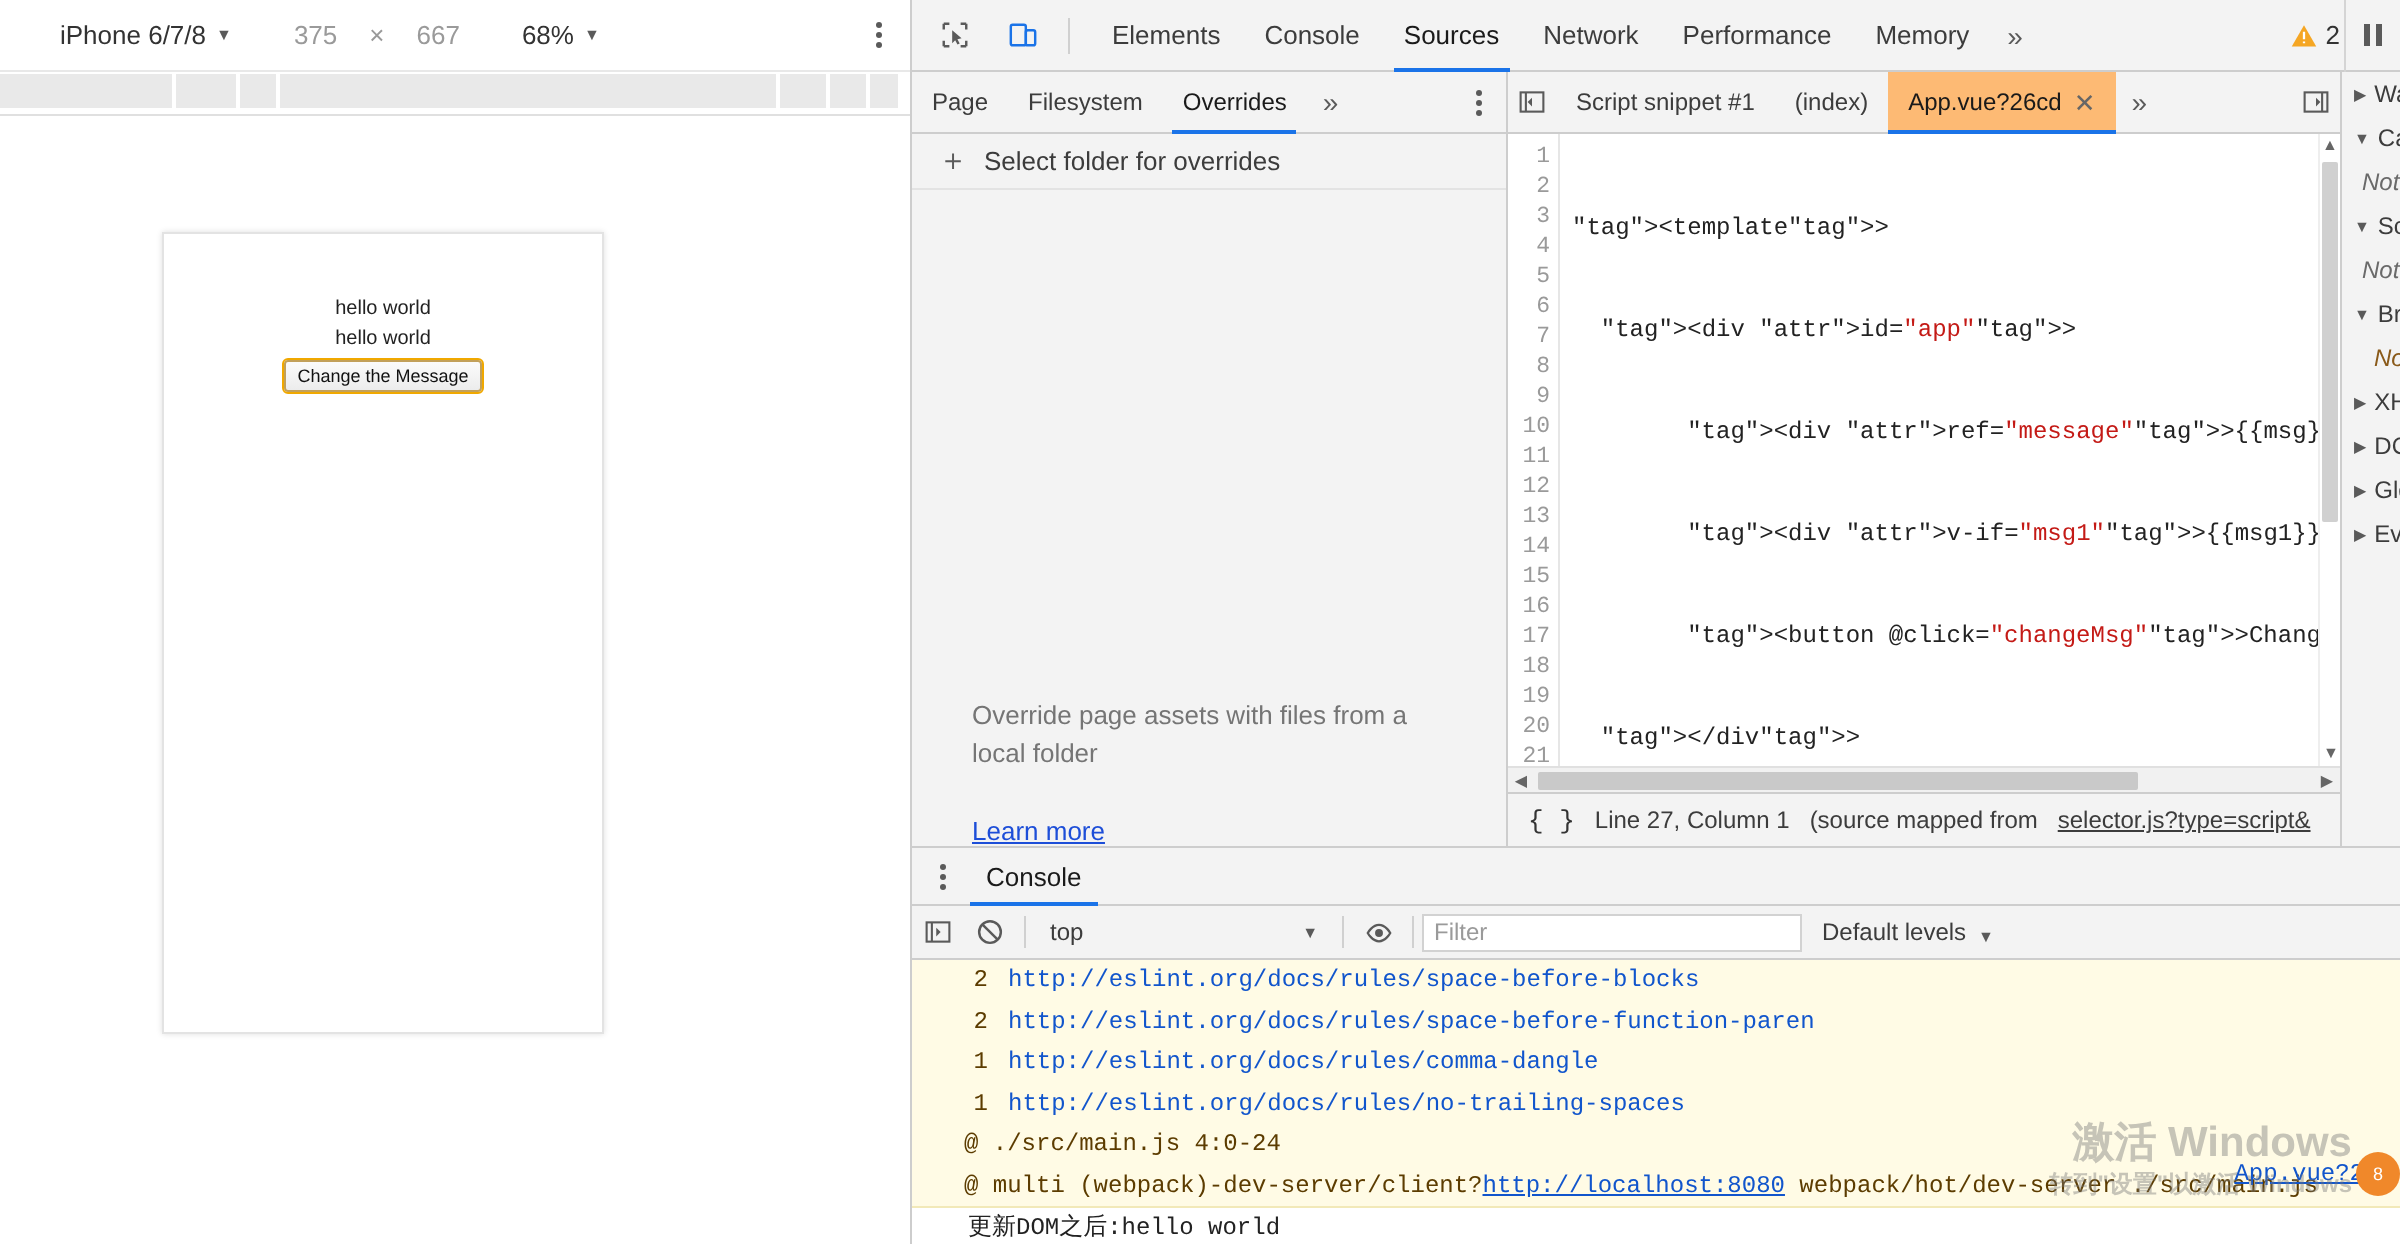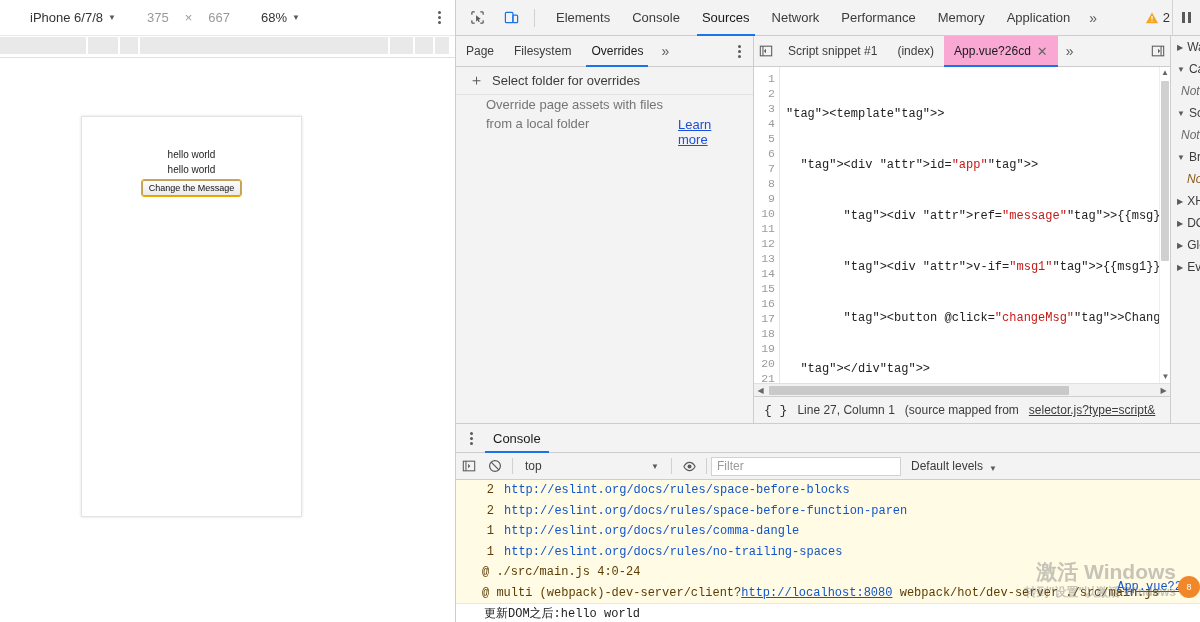--- a/index.html
+++ b/index.html
@@ -82,35 +82,35 @@
   .ntab { padding: 0 10px; height: 31px; line-height: 31px; color: #3c3c3c;
           cursor: pointer; position: relative; }
   .ntab.active { color: #1a1a1a; }
   .ntab.active::after { content:""; position:absolute; left:5px; right:5px; bottom:0;
                         height:2px; background:#1a73e8; }
   #nav-more { margin-left: auto; margin-right: 12px; cursor: pointer; }
   #override-row { height: 28px; display: flex; align-items: center; gap: 8px;
                   padding-left: 13px; font-size: 13px; color: #3c3c3c;
                   border-bottom: 1px solid #e3e3e3; background:#f3f3f3; cursor: pointer; }
   .plus { font-size: 15px; color: #5a5a5a; }
-  #override-empty { flex: 1; display: flex; flex-direction: row;
-                    justify-content: space-between; padding: 0 30px; background: #f3f3f3; }
+  #override-empty { flex: 1; display: flex; flex-direction: column;
+                    justify-content: flex-end; padding: 0 30px; background: #f3f3f3; }
   #override-empty p { font-size: 13px; color: #757575; line-height: 19px; }
   #learn-more { margin-top: 22px; font-size: 13px; color: #1d4ed8;
                 text-decoration: underline; cursor: pointer; width: fit-content; }
 
   
   #editor-col { flex: 1; display: flex; flex-direction: column; min-width: 0; background: #fff; }
   #editor-tabs { height: 31px; display: flex; align-items: center;
                  border-bottom: 1px solid #cdcdcd; background: #f3f3f3; font-size: 12px; }
   .sq-btn { width: 24px; height: 31px; display:flex; align-items:center;
             justify-content:center; cursor:pointer; }
   .etab { padding: 0 10px; height: 31px; line-height: 31px; color: #3c3c3c;
           cursor: pointer; position: relative; display:flex; align-items:center; gap:6px; }
-  .etab.active { background:#f9a8d4; color:#1a1a1a;align-items:flex-end; }
+  .etab.active { background:#fdba74; color:#1a1a1a;align-items:flex-end; }
   .etab.active::after { content:""; position:absolute; left:0; right:0; bottom:0;
                         height:2px; background:#1a73e8; }
   .xclose { font-size: 13px; color: #666; cursor: pointer; }
   #etab-right { margin-left: auto; display:flex; align-items:center; }
 
   #code-area { flex: 1; position: relative; display:flex; overflow:hidden; background:#fff; }
   #gutter { width: 26px; background: #fff; border-right: 1px solid #e6e6e6;
             padding-top: 4px; text-align: right; }
   #gutter div { font: 11.5px/15px "Liberation Mono", monospace; color: #9a9a9a; padding-right: 4px; }
   #code { flex:1; padding: 4px 0 0 6px; overflow: hidden; white-space: pre; }
@@ -252,21 +252,20 @@
           <rect x="9.5" y="5.5" width="5" height="8" rx="1" stroke="#1a73e8" stroke-width="1.3" fill="none"></rect>
         </svg>
       </div>
       <span class="vsep"></span>
       <div class="mtab">Elements</div>
       <div class="mtab">Console</div>
       <div class="mtab active">Sources</div>
       <div class="mtab">Network</div>
       <div class="mtab">Performance</div>
       <div class="mtab">Memory</div>
-      <div class="mtab">Application</div>
       <div class="chev">»</div>
       <div id="warn-box">
         <svg width="14" height="14" viewBox="0 0 16 16">
           <path d="M8 1.8L15 14H1z" fill="#f5a623"></path>
           <path d="M8 5.6v4.2M8 11.2v1" stroke="#fff" stroke-width="1.3"></path>
         </svg>
         <span>2</span>
       </div>
       <div id="pause-btn">
         <span class="pausebars">

